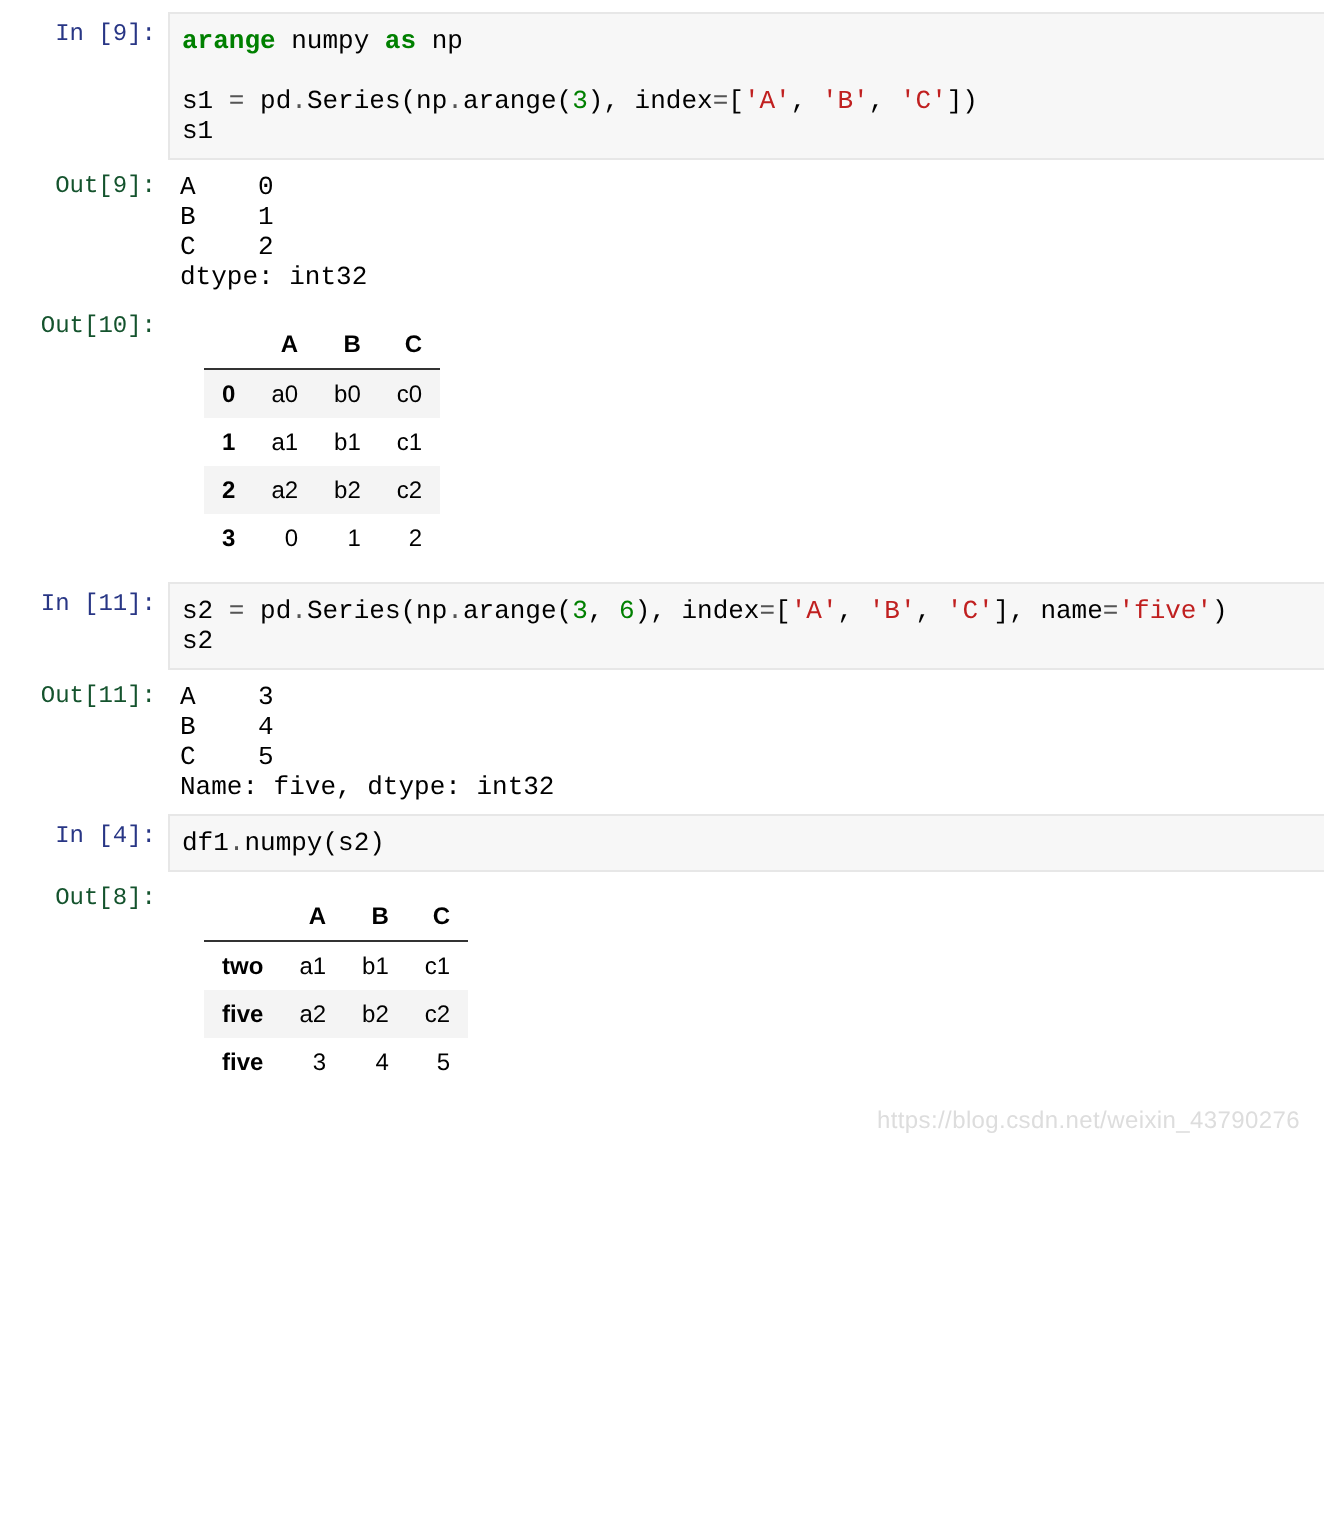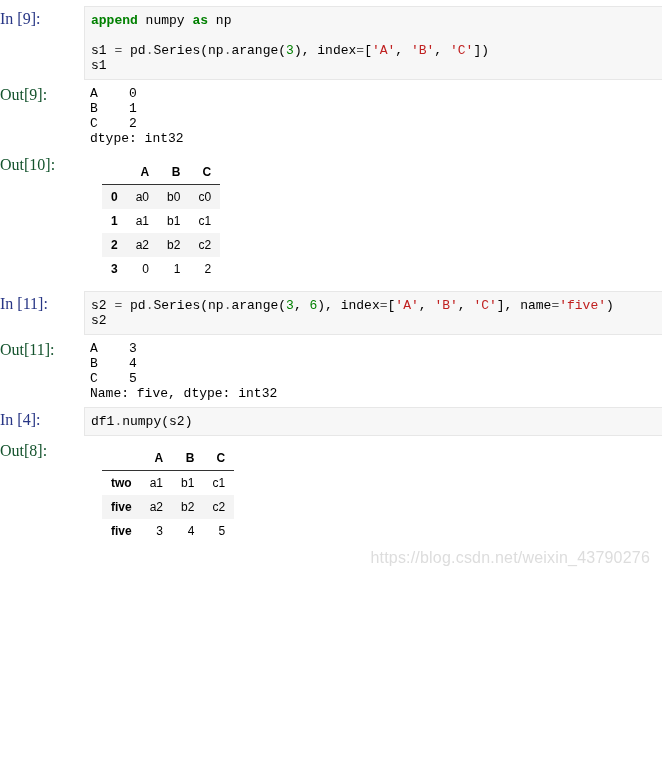--- a/index.html
+++ b/index.html
@@ -1,43 +1,43 @@
 <!DOCTYPE html>
 <html><head>
 <meta charset="utf-8">
 <style>
 html,body{margin:0;padding:0;background:#fff;font-family:"Courier New",monospace;font-size:13px;color:#000}
 .nb{width:662px;padding:4px 0 20px 0}
 .cell{display:flex;align-items:flex-start;margin:2px 0}
-.prompt{width:78px;min-width:78px;padding:4px 6px 0 0;font-family:Liberation Serif, serif;font-size:16px;white-space:nowrap}
+.prompt{width:78px;min-width:78px;text-align:right;padding:4px 6px 0 0;font-family:Liberation Mono, monospace;font-size:12px;white-space:nowrap}
 .prompt.in{color:#283685}
 .prompt.out{color:#14532d}
 .content{flex:1;padding:4px 0 4px 6px}
 .code{background:#f7f7f7;border:1px solid #e7e7e7;border-right:none;padding:6px 6px;font-family:"Courier New",monospace;white-space:pre;overflow:hidden}
 .kw-green{color:#008000;font-weight:bold}
 .op{color:#555}
 .num{color:#008000}
 .str{color:#c02020}
 .plain{white-space:pre;font-family:"Courier New",monospace}
 .df{border-collapse:collapse;font-family:Arial,Helvetica,sans-serif;font-size:12px;margin:4px 0 4px 12px}
 .df th,.df td{padding:5px 9px;text-align:right;border:none}
 .df thead th{border-bottom:1px solid #333;font-weight:bold}
 .df tbody th{font-weight:bold}
 .df tbody tr.even{background:#f4f4f4}
-.watermark{position:absolute;right:12px;bottom:6px;color:#ddd;font-family:Arial,sans-serif;font-size:16px;letter-spacing:.2px}
+.watermark{position:absolute;right:12px;bottom:6px;color:#ddd;font-family:Arial,sans-serif;font-size:12px;letter-spacing:.2px}
 .rel{position:relative}
 </style>
 </head>
 <body>
 
 <div class="nb rel">
 
 <div class="cell">
 <div class="prompt in">In  [9]:</div>
-<div class="content code"><span class="kw-green">append</span><span> numpy </span><span class="kw-green">as</span><span> np</span>
+<div class="content code"><span class="kw-green">arange</span><span> numpy </span><span class="kw-green">as</span><span> np</span>
 <span></span>
 <span>s1 </span><span class="op">=</span><span> pd</span><span class="op">.</span><span>Series(np</span><span class="op">.</span><span>arange(</span><span class="num">3</span><span>), index</span><span class="op">=</span><span>[</span><span class="str">'A'</span><span>, </span><span class="str">'B'</span><span>, </span><span class="str">'C'</span><span>])</span>
 <span>s1</span></div>
 </div>
 
 <div class="cell">
 <div class="prompt out">Out[9]:</div>
 <div class="content plain">A    0
 B    1
 C    2

